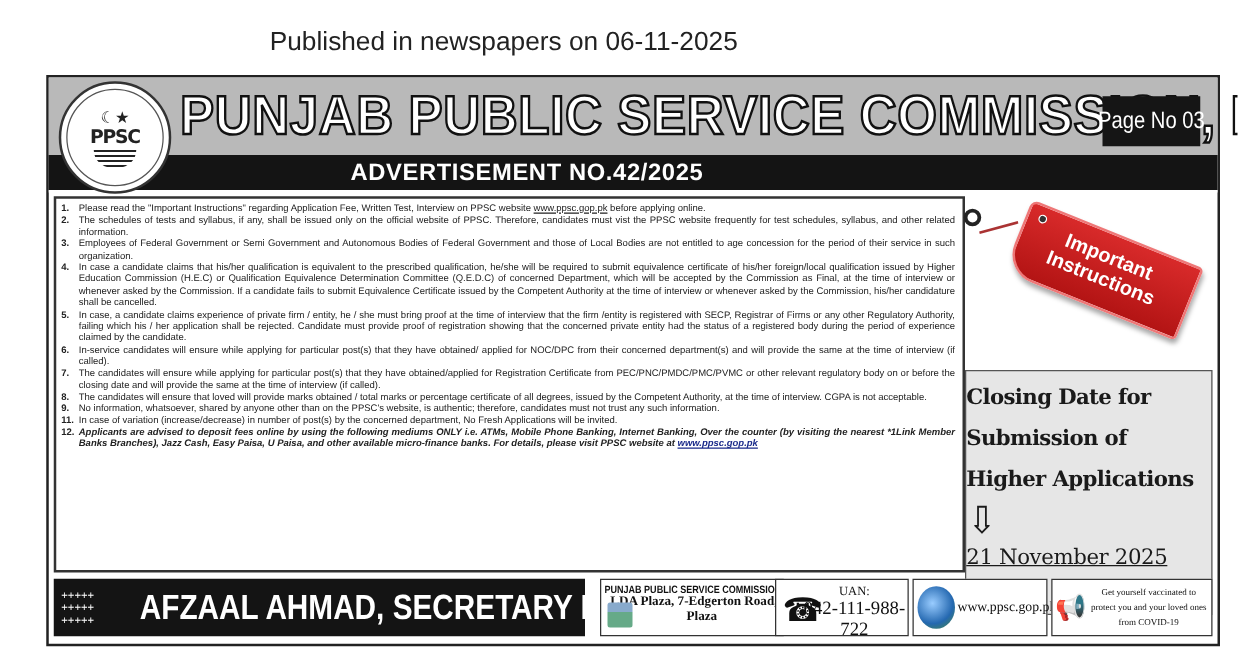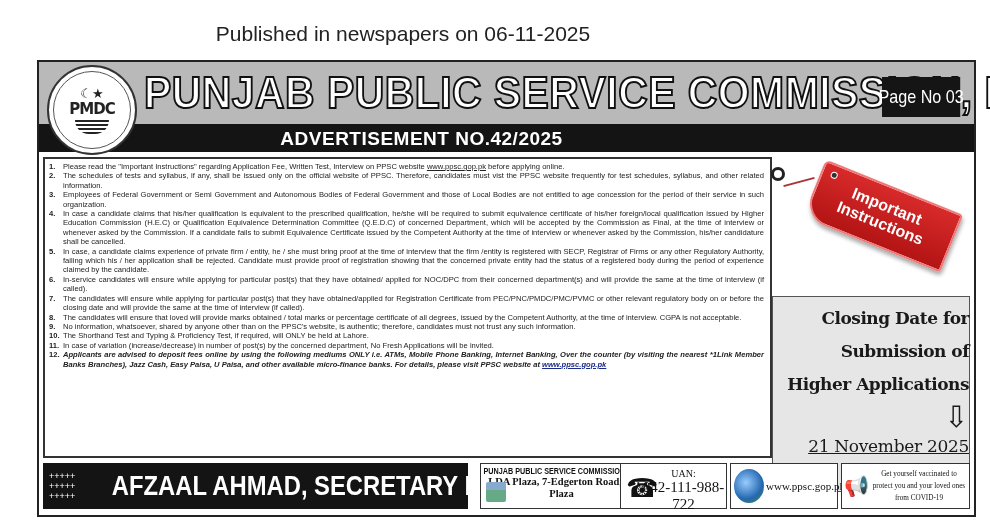--- a/index.html
+++ b/index.html
@@ -29,21 +29,21 @@
   .item.bold .txt { font-weight: bold; font-style: italic; }
   .lnk { text-decoration: underline; color: #222; }
   .item.bold .lnk { color: #1a2a8a; }
 
   .tag-area { position: absolute; left: 740px; top: 95px; width: 190px; height: 125px; }
   .tag { position: absolute; left: 30px; top: 28px; width: 148px; height: 62px; background: linear-gradient(#d82a2a, #b31414); border: 2px solid #e77; border-radius: 6px 4px 4px 24px; transform: rotate(22deg); box-shadow: 2px 3px 4px rgba(0,0,0,0.35); color: #fff; font-size: 16px; font-weight: bold; line-height: 18px; text-align: center; padding-top: 10px; }
   .tag-hole { position: absolute; left: 8px; top: 6px; width: 7px; height: 7px; background: #333; border-radius: 50%; border: 1px solid #fff; }
   .ring { position: absolute; left: -8px; top: 10px; width: 14px; height: 14px; border: 3px solid #222; border-radius: 50%; }
   .string { position: absolute; left: 4px; top: 24px; width: 32px; height: 2px; background: #a33; transform: rotate(-15deg); }
 
-  .closing { position: absolute; left: 733px; top: 234px; width: 198px; height: 196px; background: #e6e6e6; border: 1.5px solid #555; text-align: right; font-family: "DejaVu Serif", serif; color: #1a1a1a; }
+  .closing { position: absolute; left: 733px; top: 234px; width: 198px; height: 196px; background: #e6e6e6; border: 1.5px solid #555; text-align: left; font-family: "DejaVu Serif", serif; color: #1a1a1a; }
   .closing .l1, .closing .l2, .closing .l3 { font-size: 17px; font-weight: bold; line-height: 33px; letter-spacing: -0.5px; }
   .closing .l1 { margin-top: 5px; }
   .closing .arrow { font-size: 30px; line-height: 32px; }
   .closing .date { font-size: 17px; line-height: 26px; letter-spacing: -0.3px; text-decoration: underline; }
 
   .footer { position: absolute; left: 4px; top: 398px; width: 927px; height: 53px; }
   .sec { position: absolute; left: 0; top: 3px; width: 425px; height: 46px; background: #141414; color: #fff; display: flex; align-items: center; justify-content: space-between; padding: 0 6px; }
   .stars { font-size: 9px; line-height: 10px; letter-spacing: 0; width: 42px; }
   .sec-name { font-size: 28px; font-weight: bold; transform: scaleX(0.85); white-space: nowrap; }
   .fbox { position: absolute; top: 3px; height: 46px; border: 1.2px solid #333; background: #fff; }
@@ -68,21 +68,21 @@
 <div class="published">Published in newspapers on 06-11-2025</div>
 
 <div class="ad">
   <div class="hdr-gray"></div>
   <div class="hdr-black"></div>
   <div class="hdr-line"></div>
 
   <div class="logo">
     <div class="logo-inner">
       <span class="logo-moon">☾★</span>
-      <span class="logo-text">PMDC</span>
+      <span class="logo-text">PPSC</span>
       <span class="logo-waves"></span>
     </div>
   </div>
 
   <div class="title">PUNJAB PUBLIC SERVICE COMMISSION, LAHORE</div>
   <div class="page-no">Page No 03</div>
   <div class="adv-no">ADVERTISEMENT NO.42/2025</div>
 
   <div class="list-box">
     <div class="item">
@@ -113,24 +113,20 @@
         <span class="num">7.</span>
         <span class="txt">The candidates will ensure while applying for particular post(s) that they have obtained/applied for Registration Certificate from PEC/PNC/PMDC/PMC/PVMC or other relevant regulatory body on or before the closing date and will provide the same at the time of interview (if called).</span>
       </div>
     <div class="item">
         <span class="num">8.</span>
         <span class="txt">The candidates will ensure that loved will provide marks obtained / total marks or percentage certificate of all degrees, issued by the Competent Authority, at the time of interview. CGPA is not acceptable.</span>
       </div>
     <div class="item">
         <span class="num">9.</span>
         <span class="txt">No information, whatsoever, shared by anyone other than on the PPSC's website, is authentic; therefore, candidates must not trust any such information.</span>
-      </div>
-    <div class="item">
-        <span class="num">10.</span>
-        <span class="txt">The Shorthand Test and Typing &amp; Proficiency Test, if required, will ONLY be held at Lahore.</span>
       </div>
     <div class="item">
         <span class="num">11.</span>
         <span class="txt">In case of variation (increase/decrease) in number of post(s) by the concerned department, No Fresh Applications will be invited.</span>
       </div>
     <div class="item bold">
       <span class="num">12.</span>
       <span class="txt"><span>Applicants are advised to deposit fees online by using the following mediums ONLY i.e. ATMs, Mobile Phone Banking, Internet Banking, Over the counter (by visiting the nearest *1Link Member Banks Branches), Jazz Cash, Easy Paisa, U Paisa, and other available micro-finance banks. For details, please visit PPSC website at </span><span class="lnk">www.ppsc.gop.pk</span></span>
     </div>
   </div>

